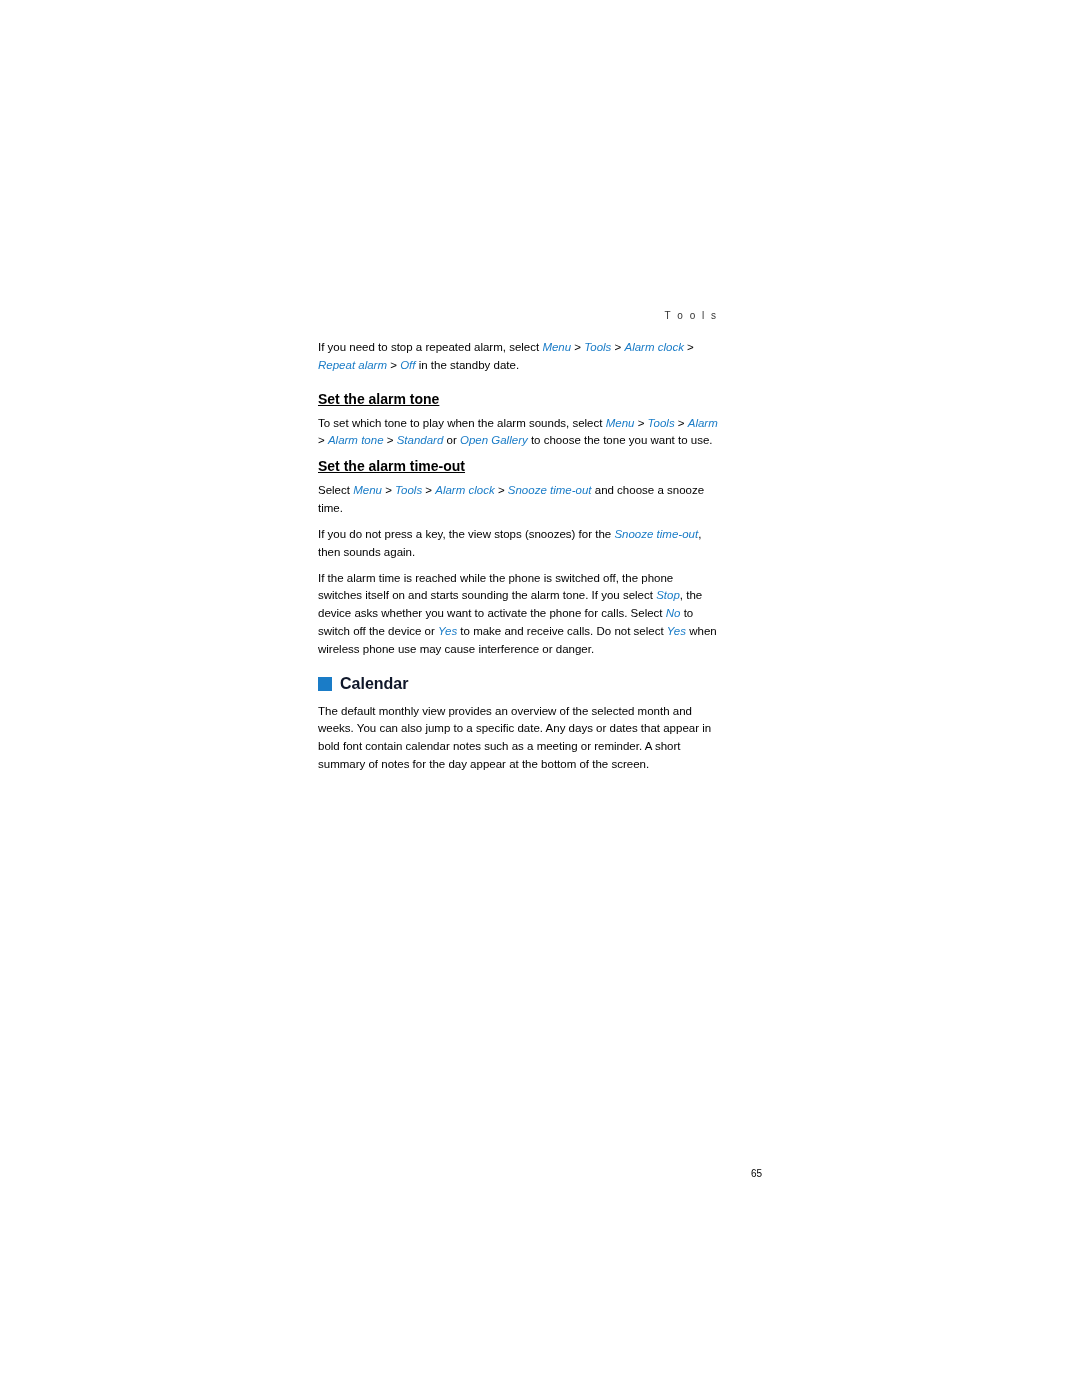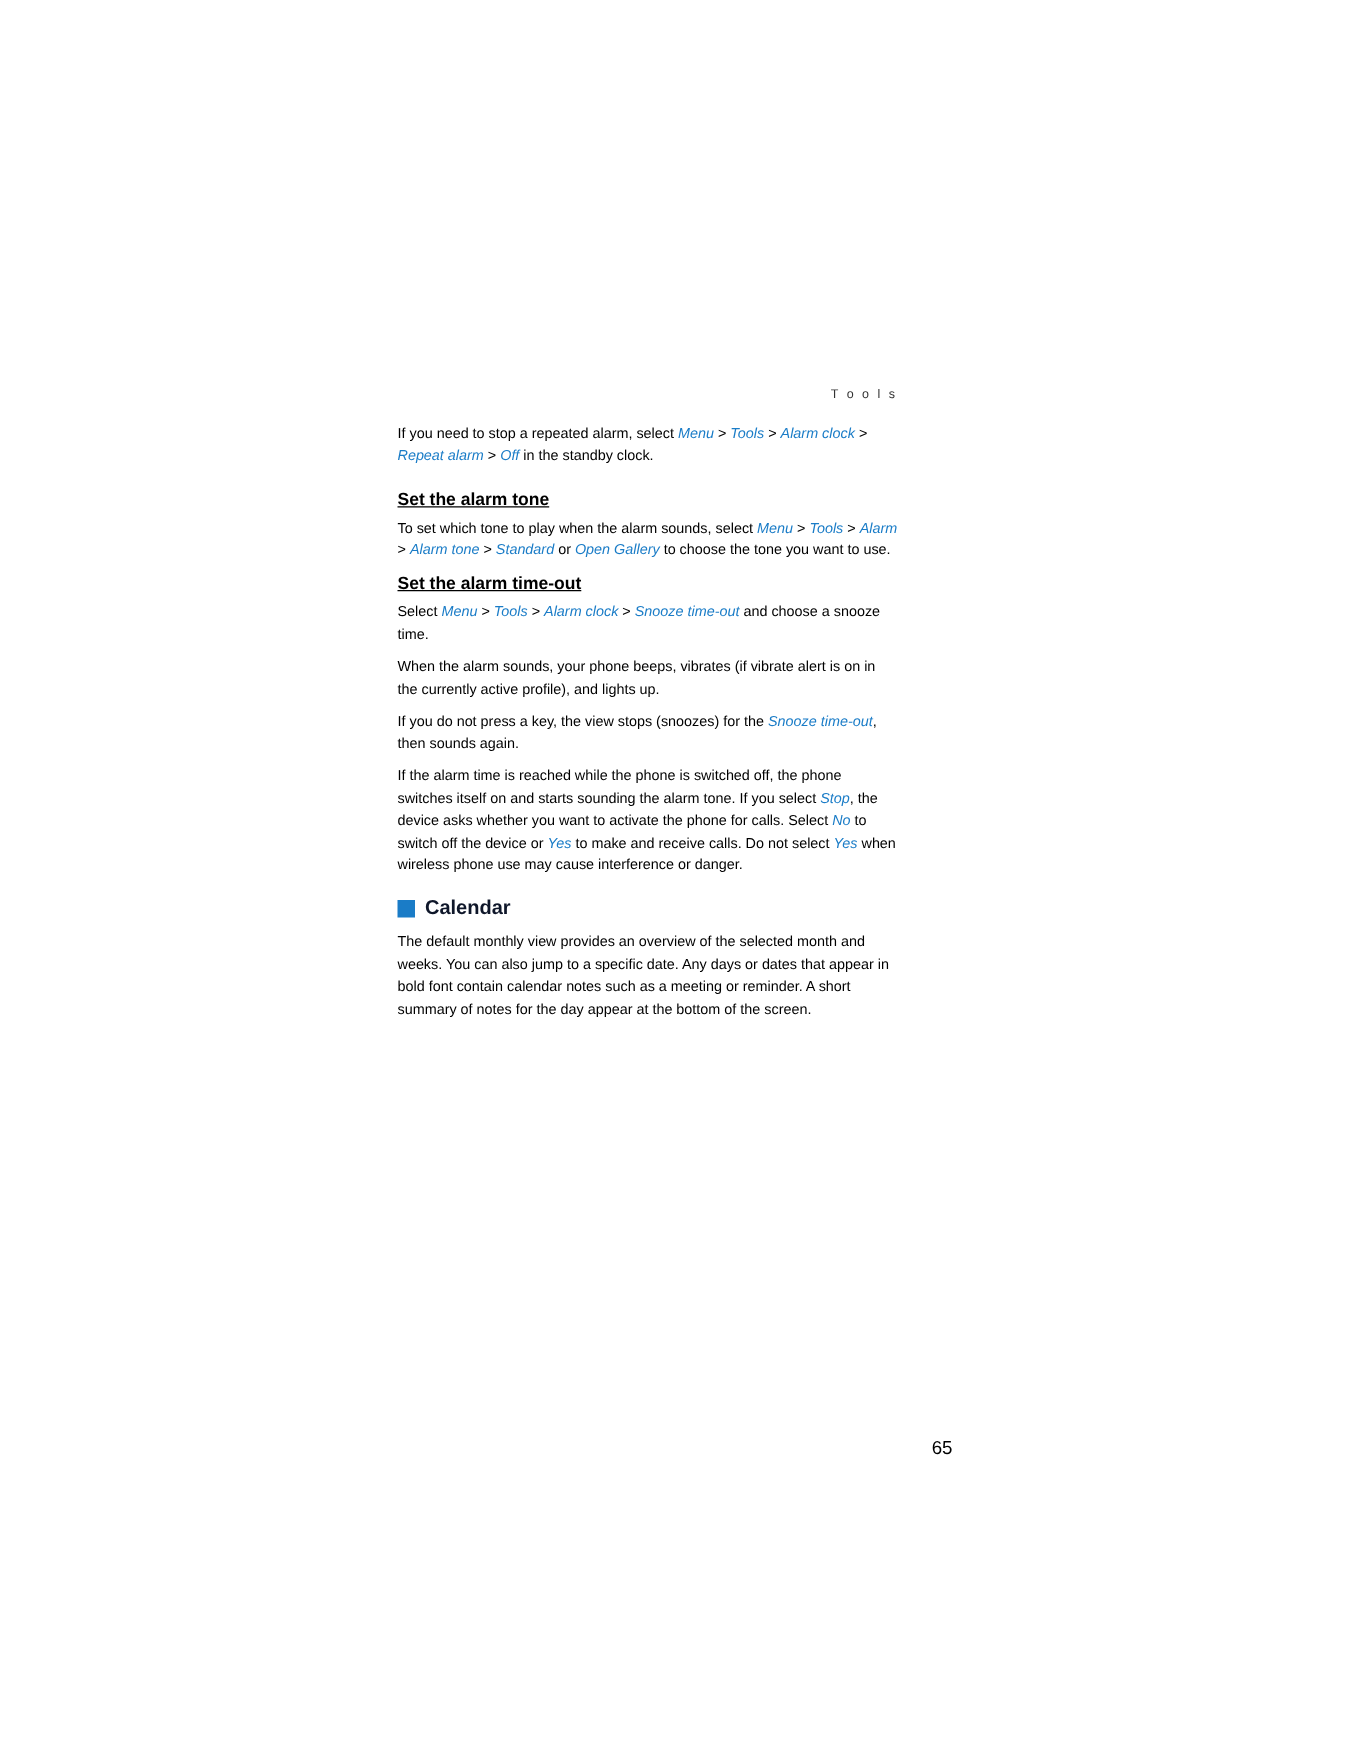--- a/index.html
+++ b/index.html
@@ -85,53 +85,52 @@
     }
 
     .calendar-heading {
       font-size: 16px;
       font-weight: bold;
       color: #0f172a;
     }
 
     .page-number {
       position: absolute;
-      bottom: 230px;
+      bottom: 218px;
       right: 318px;
-      font-size: 15px;
+      font-size: 10px;
       color: #000000;
     }
   </style>
 </head>
 <body>
 
 <div class="page-container">
 
   <div class="content-area">
 
     <div class="section-label">T o o l s</div>
 
     <p class="intro-paragraph">
-      <span>If you need to stop a repeated alarm, select </span><span class="link-blue">Menu</span><span> &gt; </span><span class="link-blue">Tools</span><span> &gt; </span><span class="link-blue">Alarm clock</span><span> &gt; </span><span class="link-blue">Repeat alarm</span><span> &gt; </span><span class="link-blue">Off</span><span> in the standby clock.</span>
+      <span>If you need to stop a repeated alarm, select </span><span class="link-blue">Menu</span><span> &gt; </span><span class="link-blue">Tools</span><span> &gt; </span><span class="link-blue">Alarm clock</span><span> &gt; </span><span class="link-blue">Repeat alarm</span><span> &gt; </span><span class="link-blue">Off</span><span> in the standby date.</span>
     </p>
 
     <h2 class="section-heading">Set the alarm tone</h2>
 
     <p class="body-text">
       <span>To set which tone to play when the alarm sounds, select </span><span class="link-blue">Menu</span><span> &gt; </span><span class="link-blue">Tools</span><span> &gt; </span><span class="link-blue">Alarm</span><span> &gt; </span><span class="link-blue">Alarm tone</span><span> &gt; </span><span class="link-blue">Standard</span><span> or </span><span class="link-blue">Open Gallery</span><span> to choose the tone you want to use.</span>
     </p>
 
     <h2 class="section-heading">Set the alarm time-out</h2>
 
 
     <p class="body-text">
       <span>Select </span><span class="link-blue">Menu</span><span> &gt; </span><span class="link-blue">Tools</span><span> &gt; </span><span class="link-blue">Alarm clock</span><span> &gt; </span><span class="link-blue">Snooze time-out</span><span> and choose a snooze time.</span>
     </p>
 
-    <p class="body-text">When the alarm sounds, your phone beeps, vibrates (if vibrate alert is on in the currently active profile), and lights up.</p>
 
 
     <p class="body-text">
       <span>If you do not press a key, the view stops (snoozes) for the </span><span class="link-blue">Snooze time-out</span><span>, then sounds again.</span>
     </p>
 
     <p class="body-text">
       <span>If the alarm time is reached while the phone is switched off, the phone switches itself on and starts sounding the alarm tone. If you select </span><span class="link-blue">Stop</span><span>, the device asks whether you want to activate the phone for calls. Select </span><span class="link-blue">No</span><span> to switch off the device or </span><span class="link-blue">Yes</span><span> to make and receive calls. Do not select </span><span class="link-blue">Yes</span><span> when wireless phone use may cause interference or danger.</span>
     </p>
 

